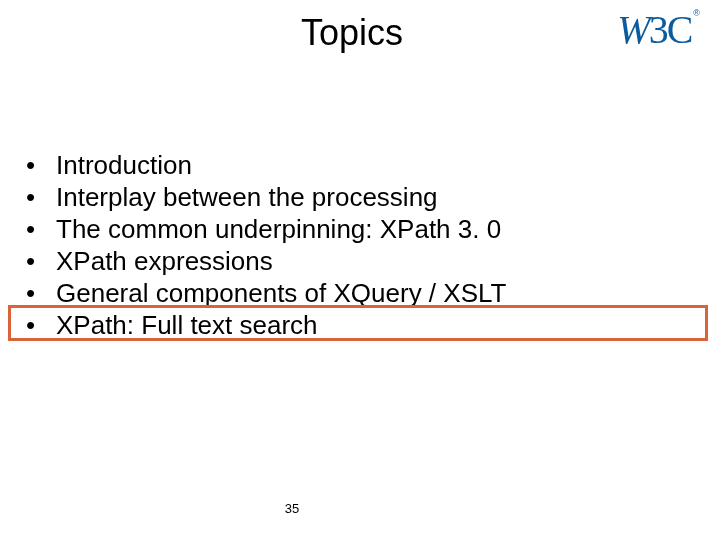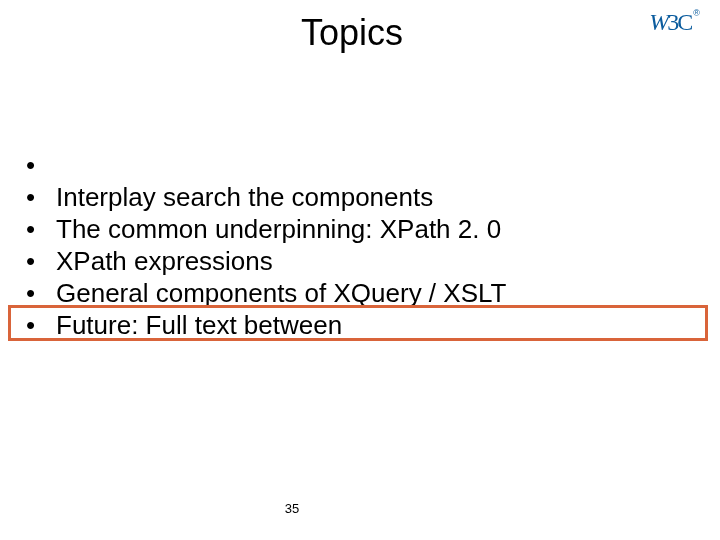--- a/index.html
+++ b/index.html
@@ -19,21 +19,21 @@
     height: 540px;
   }
   .logo {
     position: absolute;
     top: 10px;
     right: 22px;
   }
   .logo .w3c {
     font-family: "Times New Roman", Times, serif;
     font-weight: 400;
-    font-size: 24px;
+    font-size: 40px;
     letter-spacing: -2px;
     line-height: 1;
   }
   .logo .w-blue { color: #0b5c9e; font-style: italic; }
   .logo .c3-blue { color: #0b5c9e; }
   .logo .reg {
     font-family: Arial, Helvetica, sans-serif;
     font-size: 9px;
     color: #0b5c9e;
     vertical-align: top;
@@ -93,40 +93,41 @@
 
   <div class="logo">
     <span class="w3c"><span class="w-blue">W</span><span class="c3-blue">3C</span></span><span class="reg">®</span>
   </div>
 
   <div class="title">Topics</div>
 
   <div class="bullets">
     <div class="row">
       <span class="dot">•</span>
+      <span>Introduction</span>
     </div>
     <div class="row">
       <span class="dot">•</span>
-      <span>Interplay search the components</span>
+      <span>Interplay between the processing</span>
     </div>
     <div class="row">
       <span class="dot">•</span>
-      <span>The common underpinning: XPath 2. 0</span>
+      <span>The common underpinning: XPath 3. 0</span>
     </div>
     <div class="row">
       <span class="dot">•</span>
       <span>XPath expressions</span>
     </div>
     <div class="row">
       <span class="dot">•</span>
       <span>General components of XQuery / XSLT</span>
     </div>
     <div class="row">
       <span class="dot">•</span>
-      <span>Future: Full text between</span>
+      <span>XPath: Full text search</span>
     </div>
   </div>
 
   <div class="highlight-box"></div>
 
   <div class="page-number">35</div>
 
 </div>
 
 </body></html>

